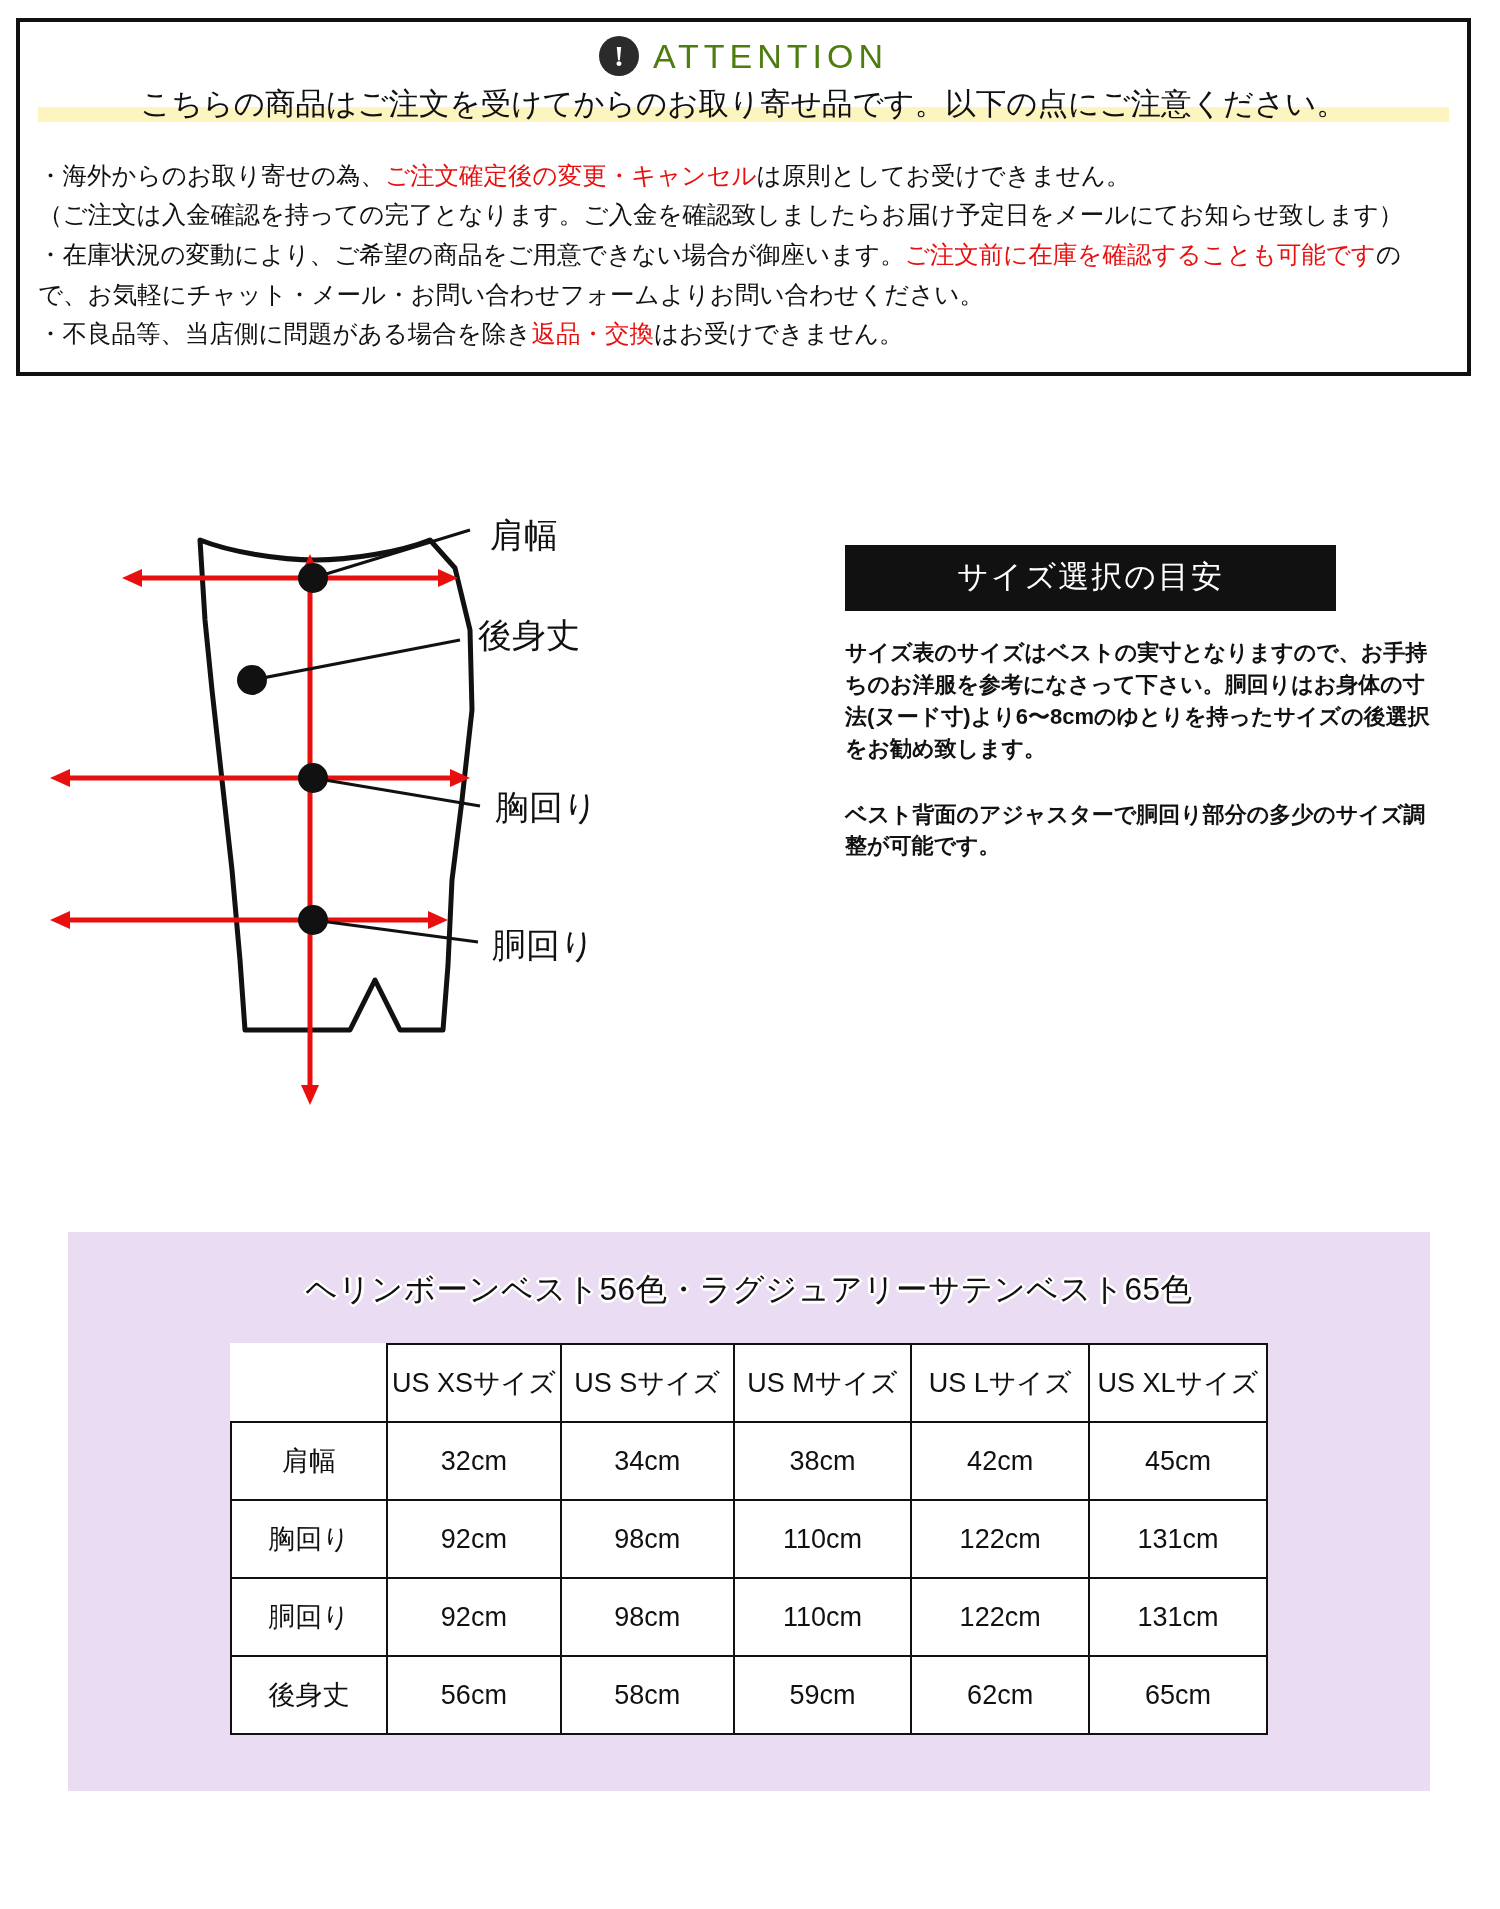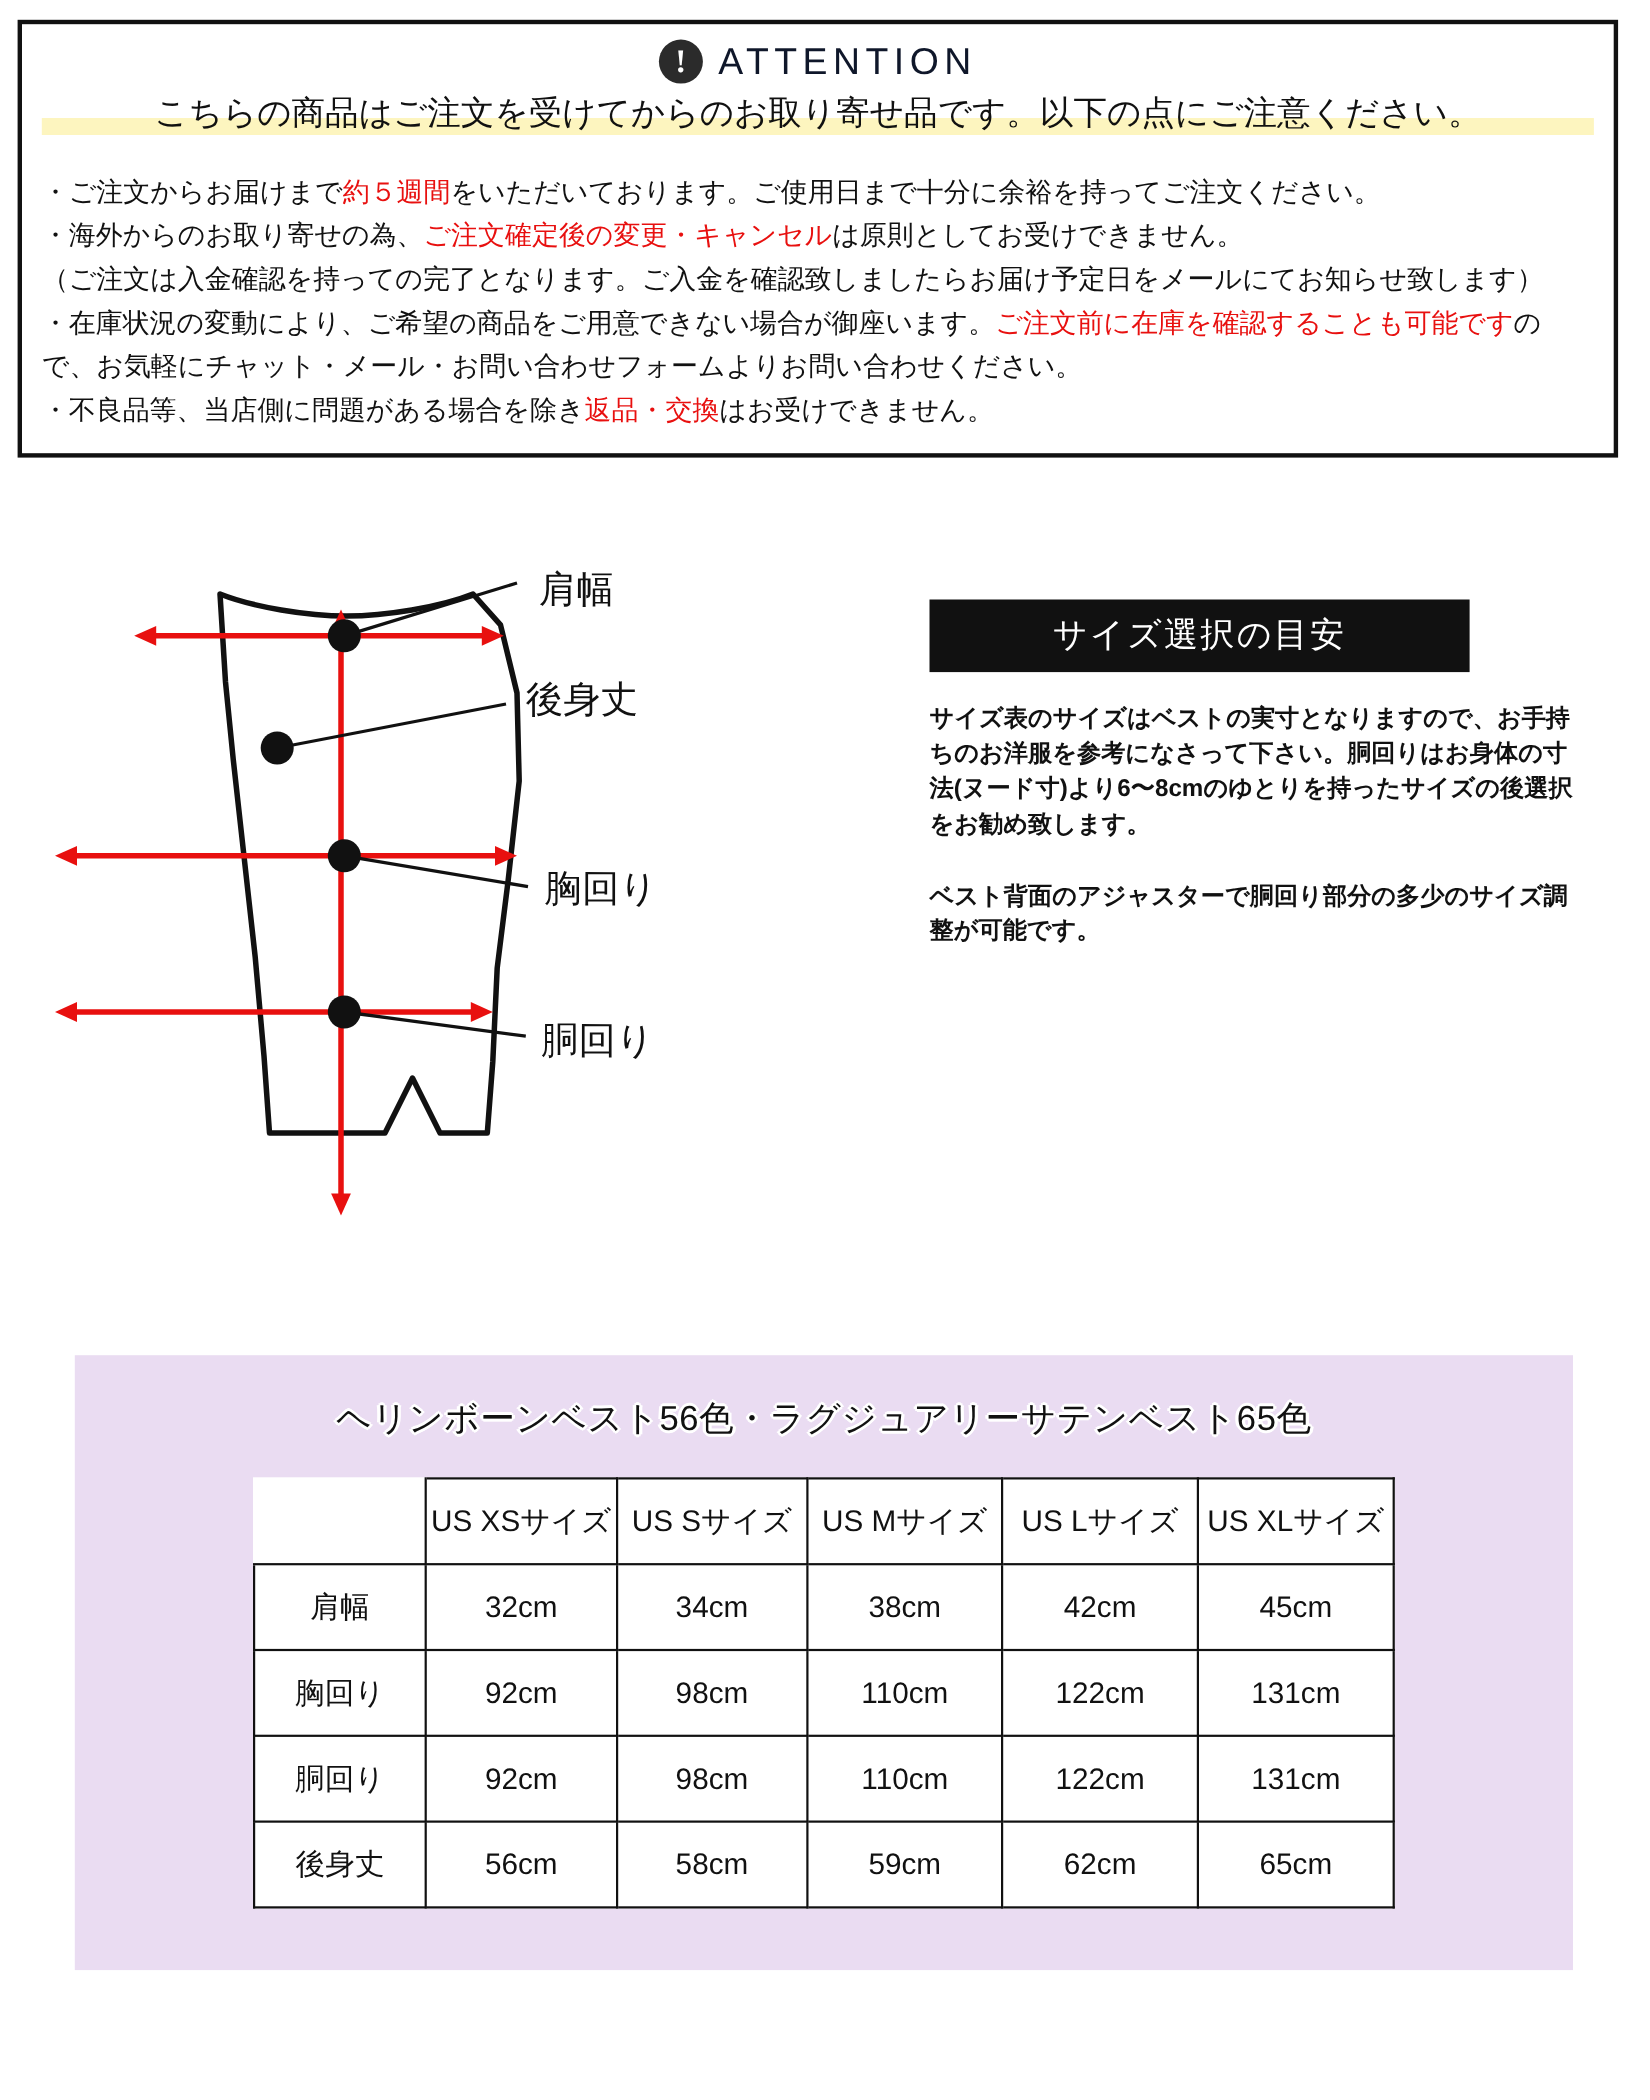--- a/index.html
+++ b/index.html
@@ -42,21 +42,21 @@
     font-size: 30px;
     font-weight: bold;
     line-height: 40px;
     text-align: center;
     font-family: "Liberation Serif", serif;
   }
   .attention-title {
     font-size: 34px;
     letter-spacing: 5px;
     font-weight: normal;
-    color: #0f172a;
+    color: #4d7c0f;
   }
   .attention-lead {
     font-size: 30.5px;
     line-height: 1.3;
     text-align: center;
     background: linear-gradient(transparent 58%, #fdf5bf 58%, #fdf5bf 96%, transparent 96%);
     display: block;
     margin: 2px 0 32px 0;
     letter-spacing: 0px;
   }
@@ -151,21 +151,20 @@
 </head>
 <body>
 
 <div class="attention-box">
   <div class="attention-head">
     <div class="excl-icon">!</div>
     <div class="attention-title">ATTENTION</div>
   </div>
   <div class="attention-lead">こちらの商品はご注文を受けてからのお取り寄せ品です。以下の点にご注意ください。</div>
   <div id="attention-lines">
-      <div class="a-line"><span>・ご注文からお届けまで</span><span class="red">約５週間</span><span>をいただいております。ご使用日まで十分に余裕を持ってご注文ください。</span></div>
       <div class="a-line"><span>・海外からのお取り寄せの為、</span><span class="red">ご注文確定後の変更・キャンセル</span><span>は原則としてお受けできません。</span></div>
       <div class="a-line"><span>（ご注文は入金確認を持っての完了となります。ご入金を確認致しましたらお届け予定日をメールにてお知らせ致します）</span></div>
       <div class="a-line"><span>・在庫状況の変動により、ご希望の商品をご用意できない場合が御座います。</span><span class="red">ご注文前に在庫を確認することも可能です</span><span>ので、お気軽にチャット・メール・お問い合わせフォームよりお問い合わせください。</span></div>
       <div class="a-line"><span>・不良品等、当店側に問題がある場合を除き</span><span class="red">返品・交換</span><span>はお受けできません。</span></div>
     </div>
 </div>
 
 <div class="diagram-wrap">
   <svg width="800" height="680" viewBox="0 0 800 680">
 

